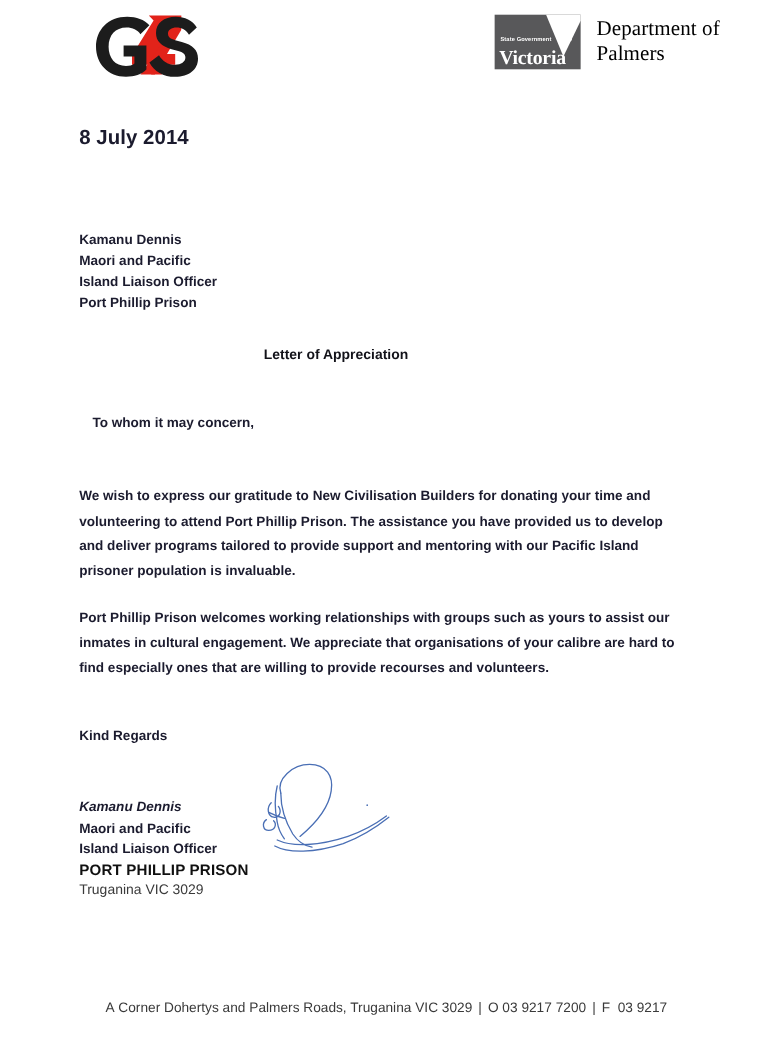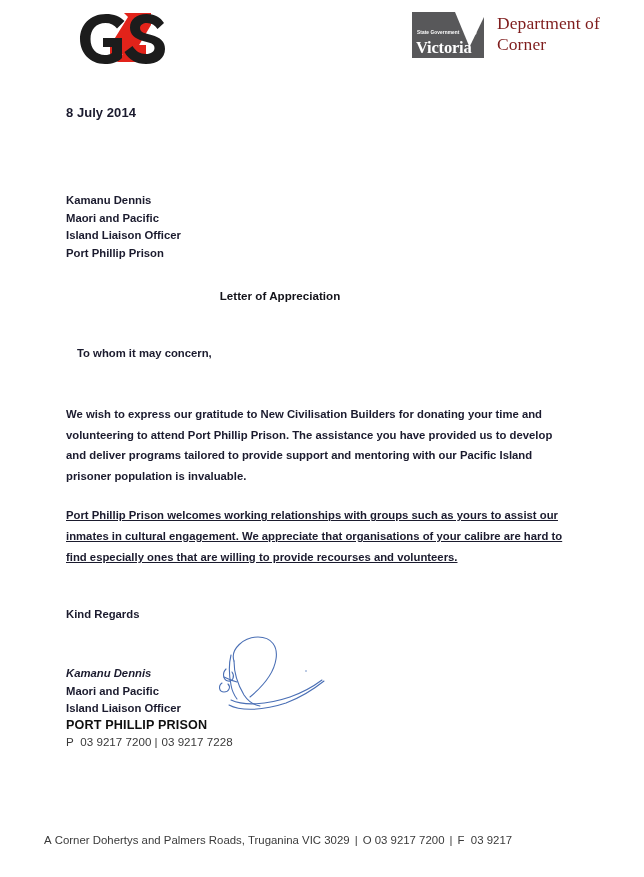--- a/index.html
+++ b/index.html
@@ -53,39 +53,39 @@
     width: 72px;
     height: 46px;
     display: block;
   }
   .dept-text {
     margin-left: 13px;
     margin-top: 1px;
     font-family: "Liberation Serif", serif;
     font-size: 17.5px;
     line-height: 21px;
-    color: #7f1d1d;
+    color: #000000;
     letter-spacing: 0.1px;
     white-space: nowrap;
   }
   .dept-text .dept-line { display: block; }
 
   
   .body-wrap {
     position: absolute;
     left: 0;
     top: 0;
     width: 644px;
   }
 
   .date-line {
     position: absolute;
     left: 66px;
     top: 105px;
-    font-size: 13px;
+    font-size: 17px;
     font-weight: 600;
     letter-spacing: 0.05px;
     color: #1b1b2e;
   }
 
   .recipient {
     position: absolute;
     left: 66px;
     top: 192px;
     font-size: 11.3px;
@@ -123,21 +123,21 @@
     width: 512px;
   }
   .paragraphs p {
     margin: 0 15px 19px 0;
     font-size: 11.3px;
     font-weight: 600;
     line-height: 20.6px;
     color: #1b1b2e;
     letter-spacing: 0.005px;
   }
-  .paragraphs p.p2 { margin-bottom: 19px; text-decoration: underline; }
+  .paragraphs p.p2 { margin-bottom: 19px; }
   .paragraphs p.p3 { margin-bottom: 0; }
 
   .kind-regards {
     position: absolute;
     left: 66px;
     top: 608px;
     font-size: 11.3px;
     font-weight: 600;
     color: #1b1b2e;
     text-align: right;
@@ -190,21 +190,21 @@
     padding: 0 4px 0 3px;
     color: #3a3a3a;
   }
 
   
   .footer {
     position: absolute;
     left: 0;
     top: 829px;
     width: 556px;
-    text-align: center;
+    text-align: right;
     font-size: 11.4px;
     line-height: 22px;
     color: #3a3a3a;
     letter-spacing: 0.01px;
   }
   .footer .bar {
     display: inline-block;
     padding: 0 5px;
     color: #3a3a3a;
   }
@@ -243,21 +243,21 @@
           <circle cx="132" cy="22" r="2.8"></circle>
           <circle cx="118" cy="30" r="2.6"></circle>
           <circle cx="126" cy="42" r="3"></circle>
           <circle cx="116" cy="52" r="2.2"></circle>
         </g>
         <text x="10" y="44" fill="#ffffff" font-family="Liberation Sans, sans-serif" font-size="9.5" font-weight="700" letter-spacing="0.2">State Government</text>
         <text x="8" y="82" fill="#ffffff" font-family="Liberation Serif, serif" font-size="33" font-weight="700" letter-spacing="-0.4">Victoria</text>
       </svg>
       <div class="dept-text">
         <span class="dept-line">Department of</span>
-        <span class="dept-line">Corner</span>
+        <span class="dept-line">Palmers</span>
       </div>
     </div>
   </div>
 
   <div class="body-wrap">
 
     <div class="date-line">8 July 2014</div>
 
     <div class="recipient">
       <div>Kamanu Dennis</div>
@@ -296,21 +296,21 @@
     </svg>
 
     <div class="signer">
       <div class="signer-name">Kamanu Dennis</div>
       <div>Maori and Pacific</div>
       <div>Island Liaison Officer</div>
     </div>
 
     <div class="org-block">
       <div class="org-name">PORT PHILLIP PRISON</div>
-      <div class="org-line org-phone"><span>P</span>&nbsp;&nbsp;<span>03 9217 7200</span><span class="bar">|</span><span>03 9217 7228</span></div>
+      <div class="org-line">Truganina VIC 3029</div>
     </div>
   </div>
 
   <div class="footer">
     <span class="footer-line"><span>A</span>&nbsp;<span>Corner Dohertys and Palmers Roads, Truganina VIC 3029</span><span class="bar">|</span><span>O</span>&nbsp;<span>03 9217 7200</span><span class="bar">|</span><span>F</span>&nbsp;&nbsp;<span>03 9217</span></span>
   </div>
 
 </div>
 
 </body></html>

